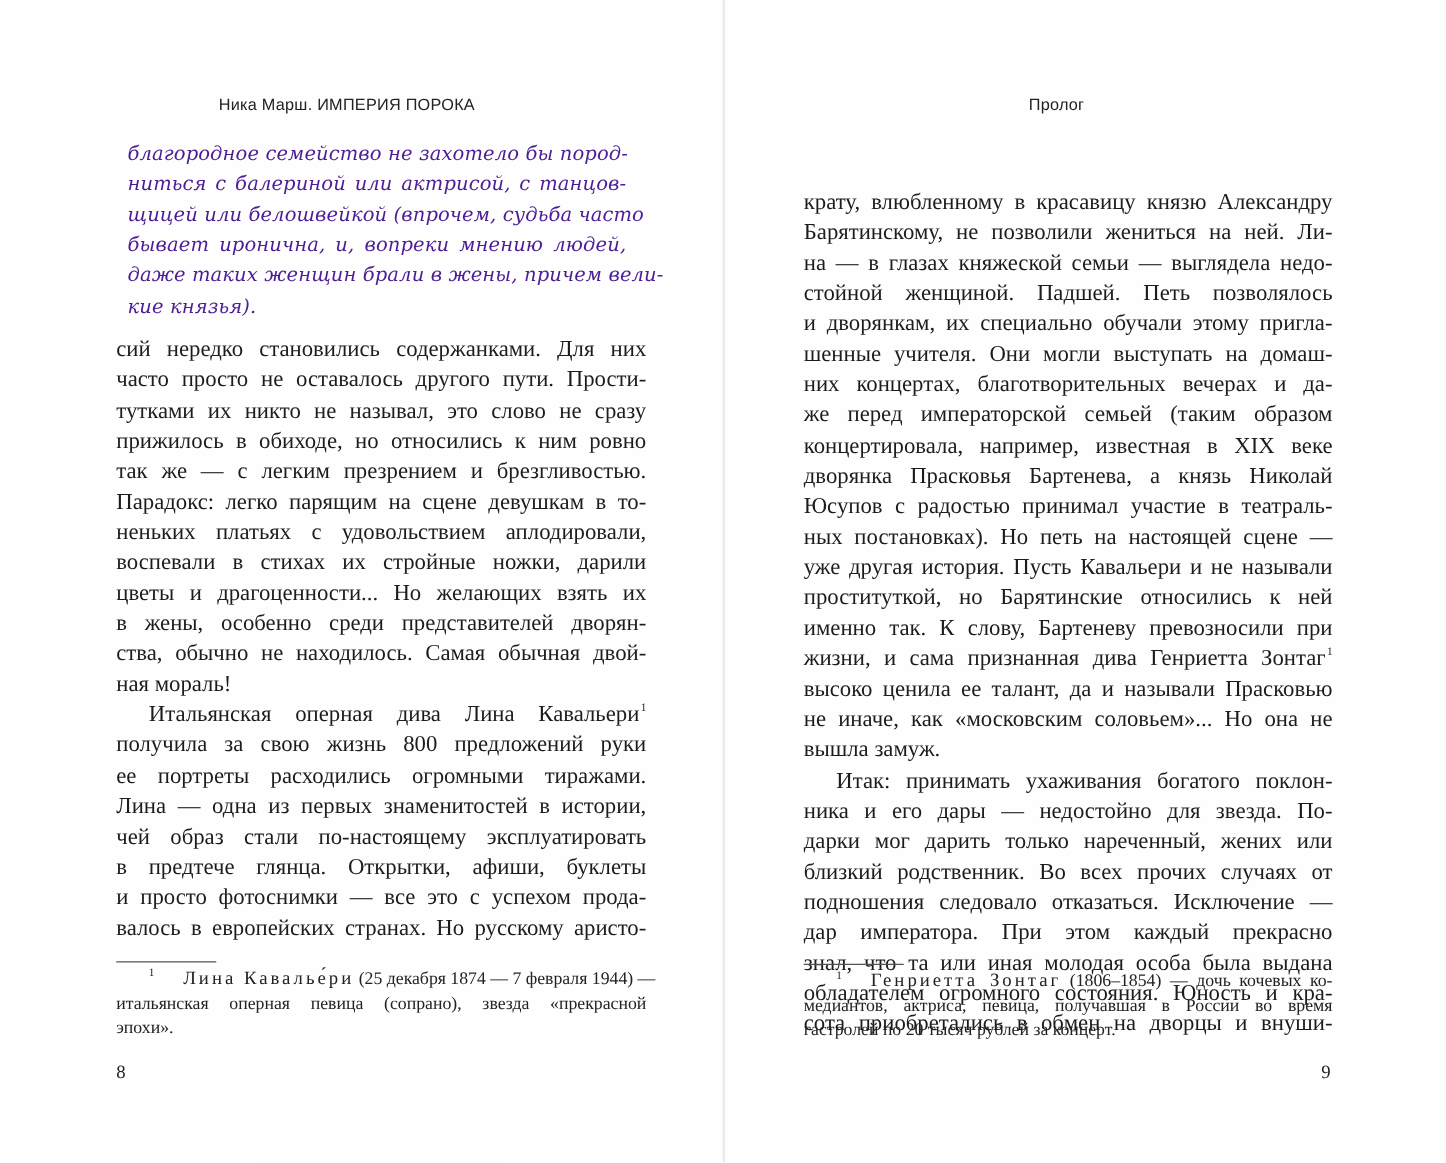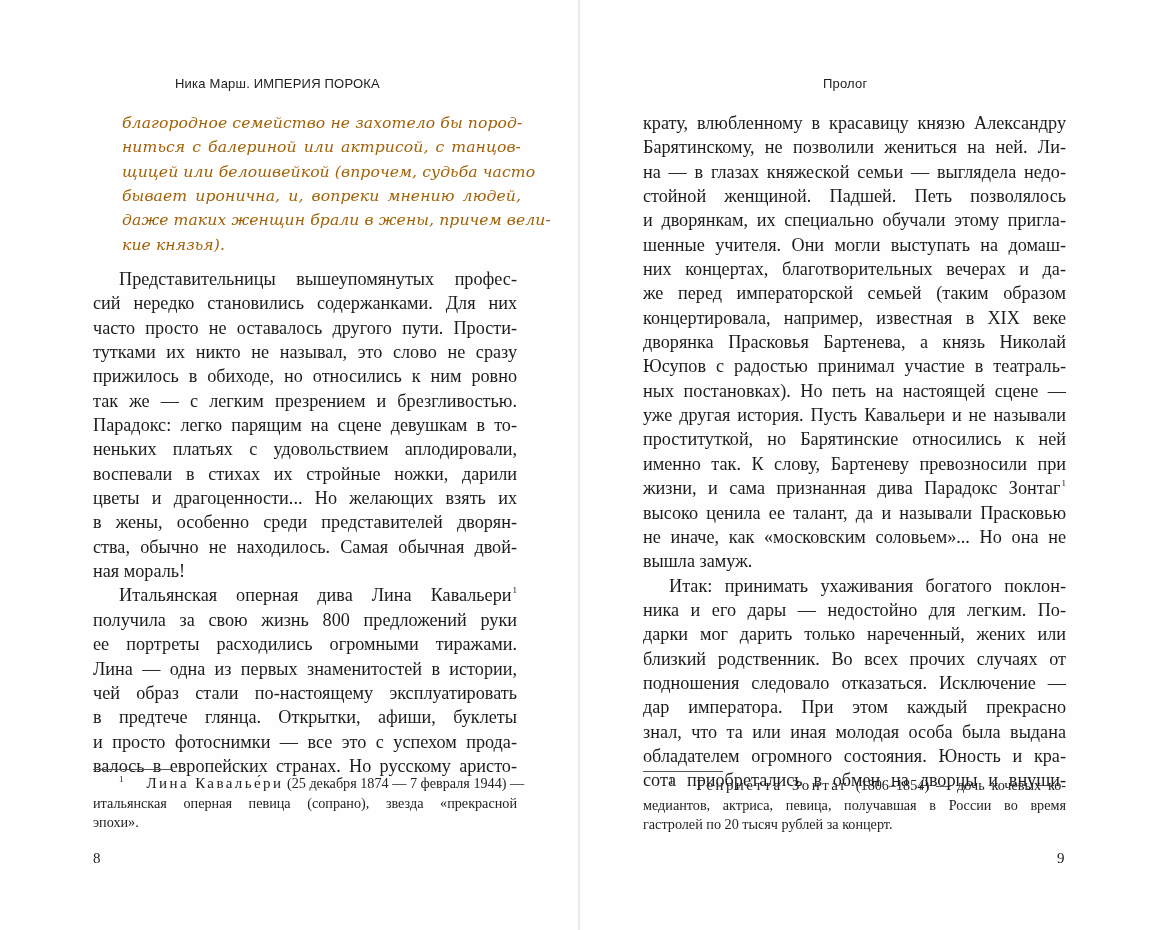--- a/index.html
+++ b/index.html
@@ -49,34 +49,34 @@
     .page.right .running-head { left: 823px; transform: translateX(-580px); }
 
     .text-block {
       position: absolute;
       font-size: 18.2px;
       line-height: 24.35px;
       text-align: justify;
       hyphens: none;
     }
     .page.left .text-block { left: 93px; width: 424px; }
-    .page.right .text-block { left: 63px; width: 423px; }
+    .page.right .text-block { left: 63px; width: 423px; margin-top: 38px; }
 
     .italic-block {
       position: absolute;
-      left: 122px;
+      left: 102px;
       top: 111px;
       width: 399px;
       font-family: "DejaVu Serif", "Liberation Serif", serif;
       font-style: italic;
       font-size: 15.6px;
       line-height: 24.35px;
       text-align: justify;
       letter-spacing: 0.1px;
-      color: #a16207;
+      color: #4c1d95;
     }
     .italic-block .ln, .text-block .ln {
       display: block;
       text-align: justify;
       text-align-last: justify;
       white-space: nowrap;
       height: 24.35px;
     }
     .ln.last { text-align-last: left; }
     .ln.indent { text-indent: 26px; }
@@ -141,21 +141,20 @@
     <div class="italic-block">
       <span class="ln">благородное семейство не захотело бы пород-</span>
       <span class="ln">ниться с балериной или актрисой, с танцов-</span>
       <span class="ln">щицей или белошвейкой (впрочем, судьба часто</span>
       <span class="ln">бывает иронична, и, вопреки мнению людей,</span>
       <span class="ln">даже таких женщин брали в жены, причем вели-</span>
       <span class="ln last">кие князья).</span>
     </div>
 
     <div class="text-block left-body">
-      <span class="ln indent">Представительницы вышеупомянутых профес-</span>
       <span class="ln">сий нередко становились содержанками. Для них</span>
       <span class="ln">часто просто не оставалось другого пути. Прости-</span>
       <span class="ln">тутками их никто не называл, это слово не сразу</span>
       <span class="ln">прижилось в обиходе, но относились к ним ровно</span>
       <span class="ln">так же — с легким презрением и брезгливостью.</span>
       <span class="ln">Парадокс: легко парящим на сцене девушкам в то-</span>
       <span class="ln">неньких платьях с удовольствием аплодировали,</span>
       <span class="ln">воспевали в стихах их стройные ножки, дарили</span>
       <span class="ln">цветы и драгоценности... Но желающих взять их</span>
       <span class="ln">в жены, особенно среди представителей дворян-</span>
@@ -195,26 +194,26 @@
       <span class="ln">шенные учителя. Они могли выступать на домаш-</span>
       <span class="ln">них концертах, благотворительных вечерах и да-</span>
       <span class="ln">же перед императорской семьей (таким образом</span>
       <span class="ln">концертировала, например, известная в XIX веке</span>
       <span class="ln">дворянка Прасковья Бартенева, а князь Николай</span>
       <span class="ln">Юсупов с радостью принимал участие в театраль-</span>
       <span class="ln">ных постановках). Но петь на настоящей сцене —</span>
       <span class="ln">уже другая история. Пусть Кавальери и не называли</span>
       <span class="ln">проституткой, но Барятинские относились к ней</span>
       <span class="ln">именно так. К слову, Бартеневу превозносили при</span>
-      <span class="ln"><span>жизни, и сама признанная дива Парадокс Зонтаг</span><sup class="fn">1</sup></span>
+      <span class="ln"><span>жизни, и сама признанная дива Генриетта Зонтаг</span><sup class="fn">1</sup></span>
       <span class="ln">высоко ценила ее талант, да и называли Прасковью</span>
       <span class="ln">не иначе, как «московским соловьем»... Но она не</span>
       <span class="ln last">вышла замуж.</span>
       <span class="ln indent">Итак: принимать ухаживания богатого поклон-</span>
-      <span class="ln">ника и его дары — недостойно для легким. По-</span>
+      <span class="ln">ника и его дары — недостойно для звезда. По-</span>
       <span class="ln">дарки мог дарить только нареченный, жених или</span>
       <span class="ln">близкий родственник. Во всех прочих случаях от</span>
       <span class="ln">подношения следовало отказаться. Исключение —</span>
       <span class="ln">дар императора. При этом каждый прекрасно</span>
       <span class="ln">знал, что та или иная молодая особа была выдана</span>
       <span class="ln">обладателем огромного состояния. Юность и кра-</span>
       <span class="ln">сота приобретались в обмен на дворцы и внуши-</span>
     </div>
 
     <div class="fn-rule"></div>

